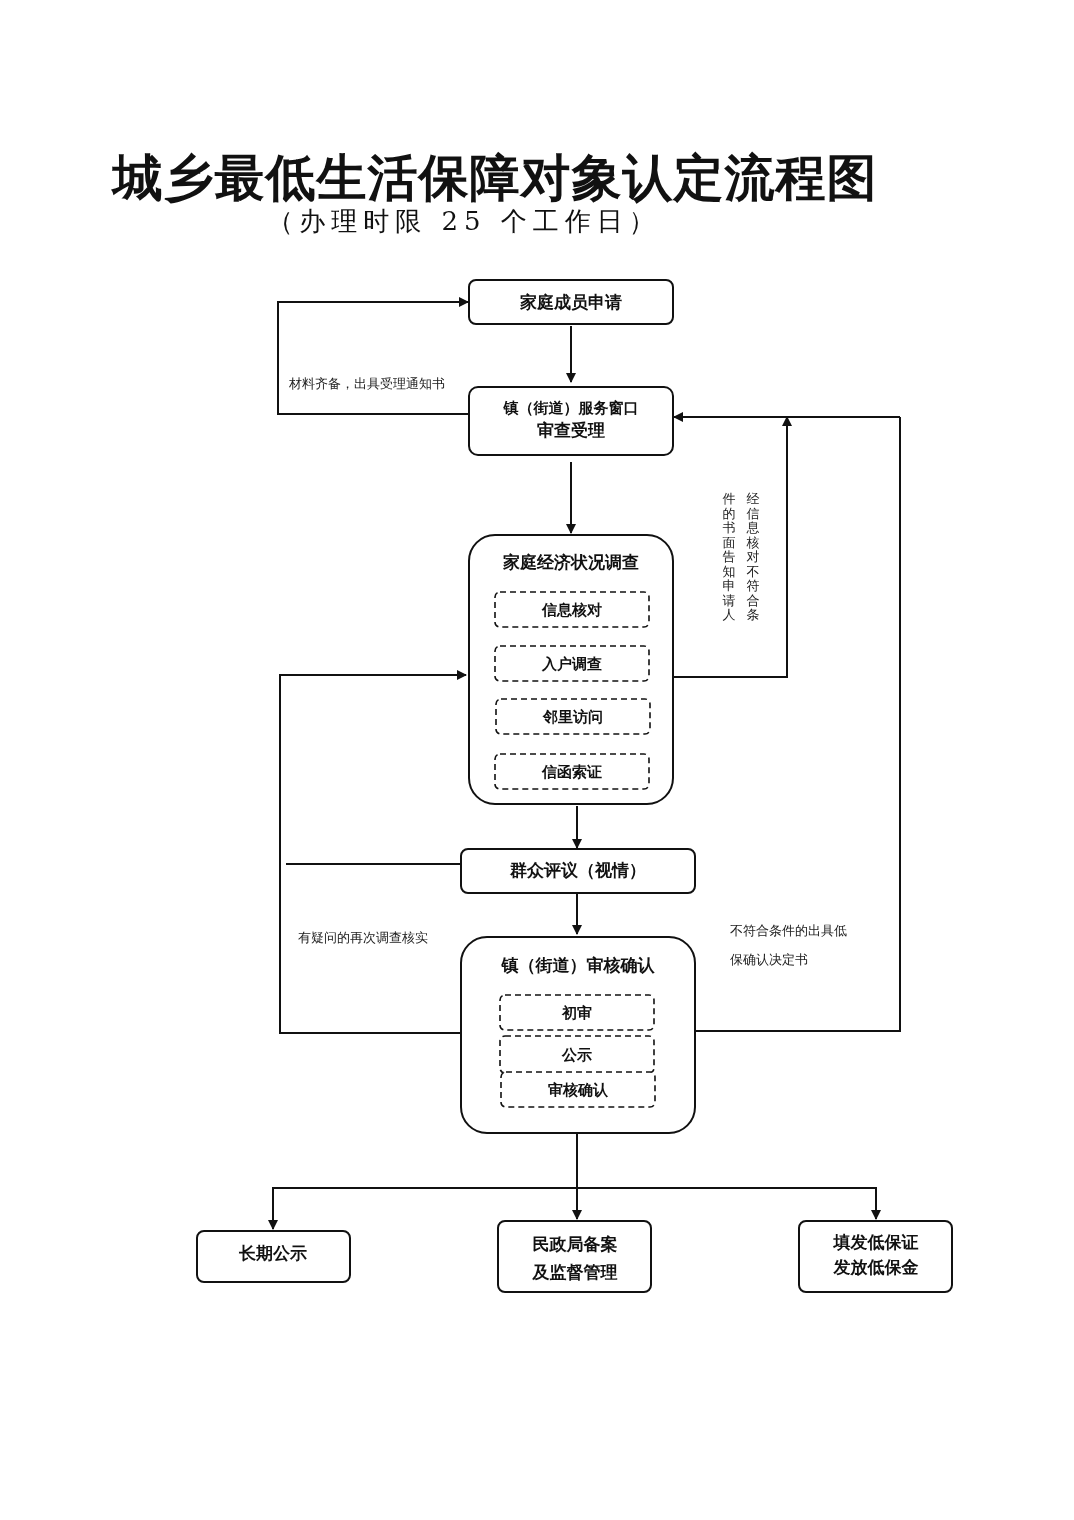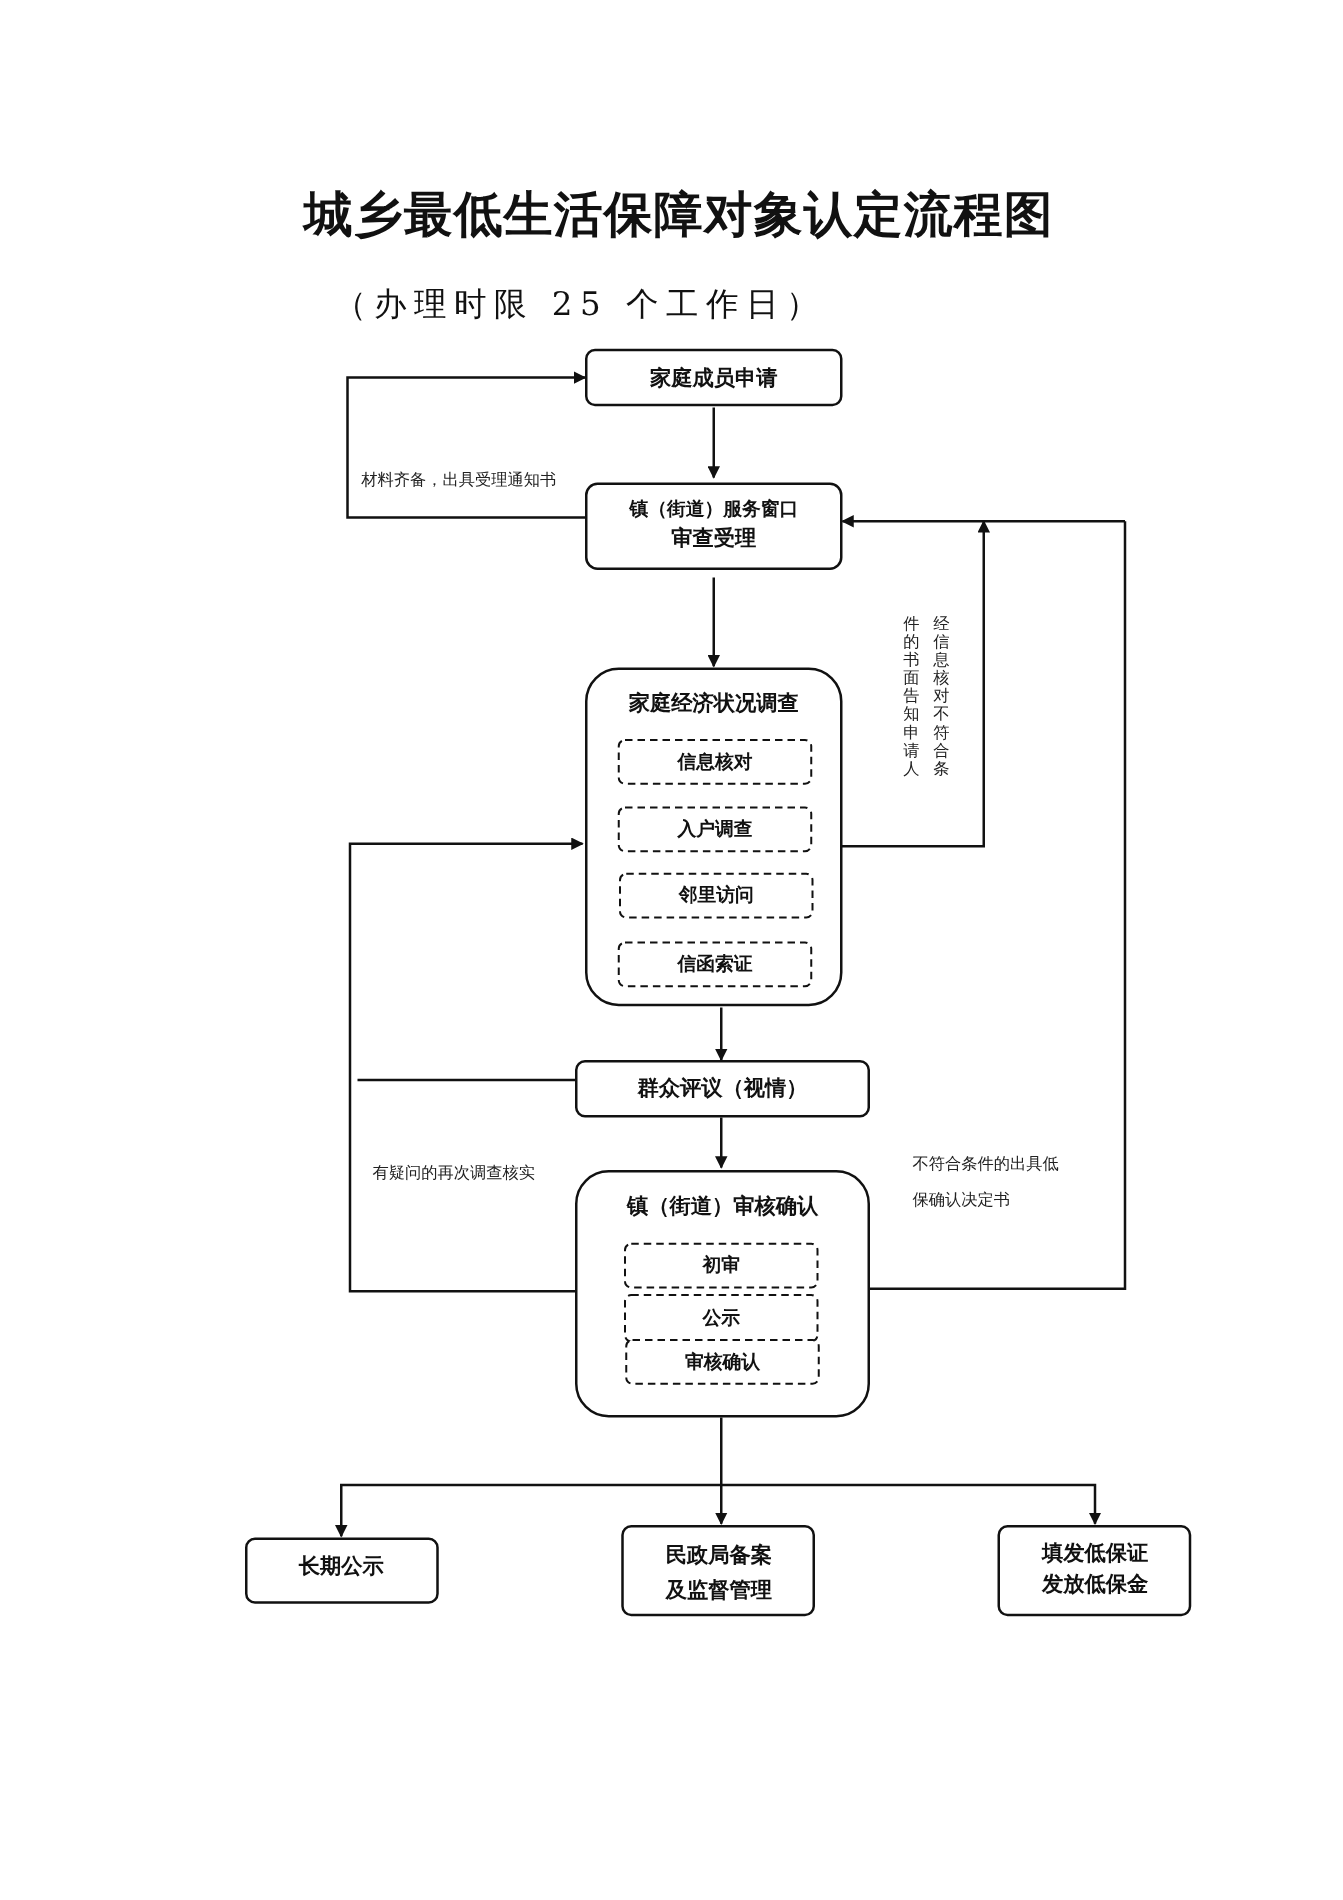--- a/index.html
+++ b/index.html
@@ -1,19 +1,19 @@
 <!DOCTYPE html>
 <html><head>
 <meta charset="utf-8">
 <style>
   html, body { margin:0; padding:0; background:#ffffff; }
   body { width:1074px; height:1520px; position:relative; overflow:hidden; }
   .title { position:absolute; left:0; width:990px; top:145px; text-align:center;
-    font-family:"DejaVu Serif", serif; font-weight:bold; font-size:39px; color:#111; letter-spacing:1px;padding-left:48px; }
-  .subtitle { position:absolute; left:0; width:928px; top:226px; text-align:center;
+    font-family:"DejaVu Serif", serif; font-weight:bold; font-size:50px; color:#111; letter-spacing:1px; }
+  .subtitle { position:absolute; left:0; width:928px; top:204px; text-align:center;
     font-family:"DejaVu Serif", serif; font-size:26px; color:#111; letter-spacing:6px; }
   svg { position:absolute; left:0; top:0; }
   .box { fill:#fff; stroke:#111; stroke-width:2; }
   .dash { fill:#fff; stroke:#111; stroke-width:1.6; stroke-dasharray:6 4; }
   .ln { stroke:#111; stroke-width:2; fill:none; }
   .bt { font-family:"DejaVu Sans", sans-serif; font-weight:bold; fill:#111; text-anchor:middle; dominant-baseline:middle; }
   .note { font-family:"DejaVu Serif", serif; fill:#222; font-size:13px; }
 </style>
 </head>
 <body>

